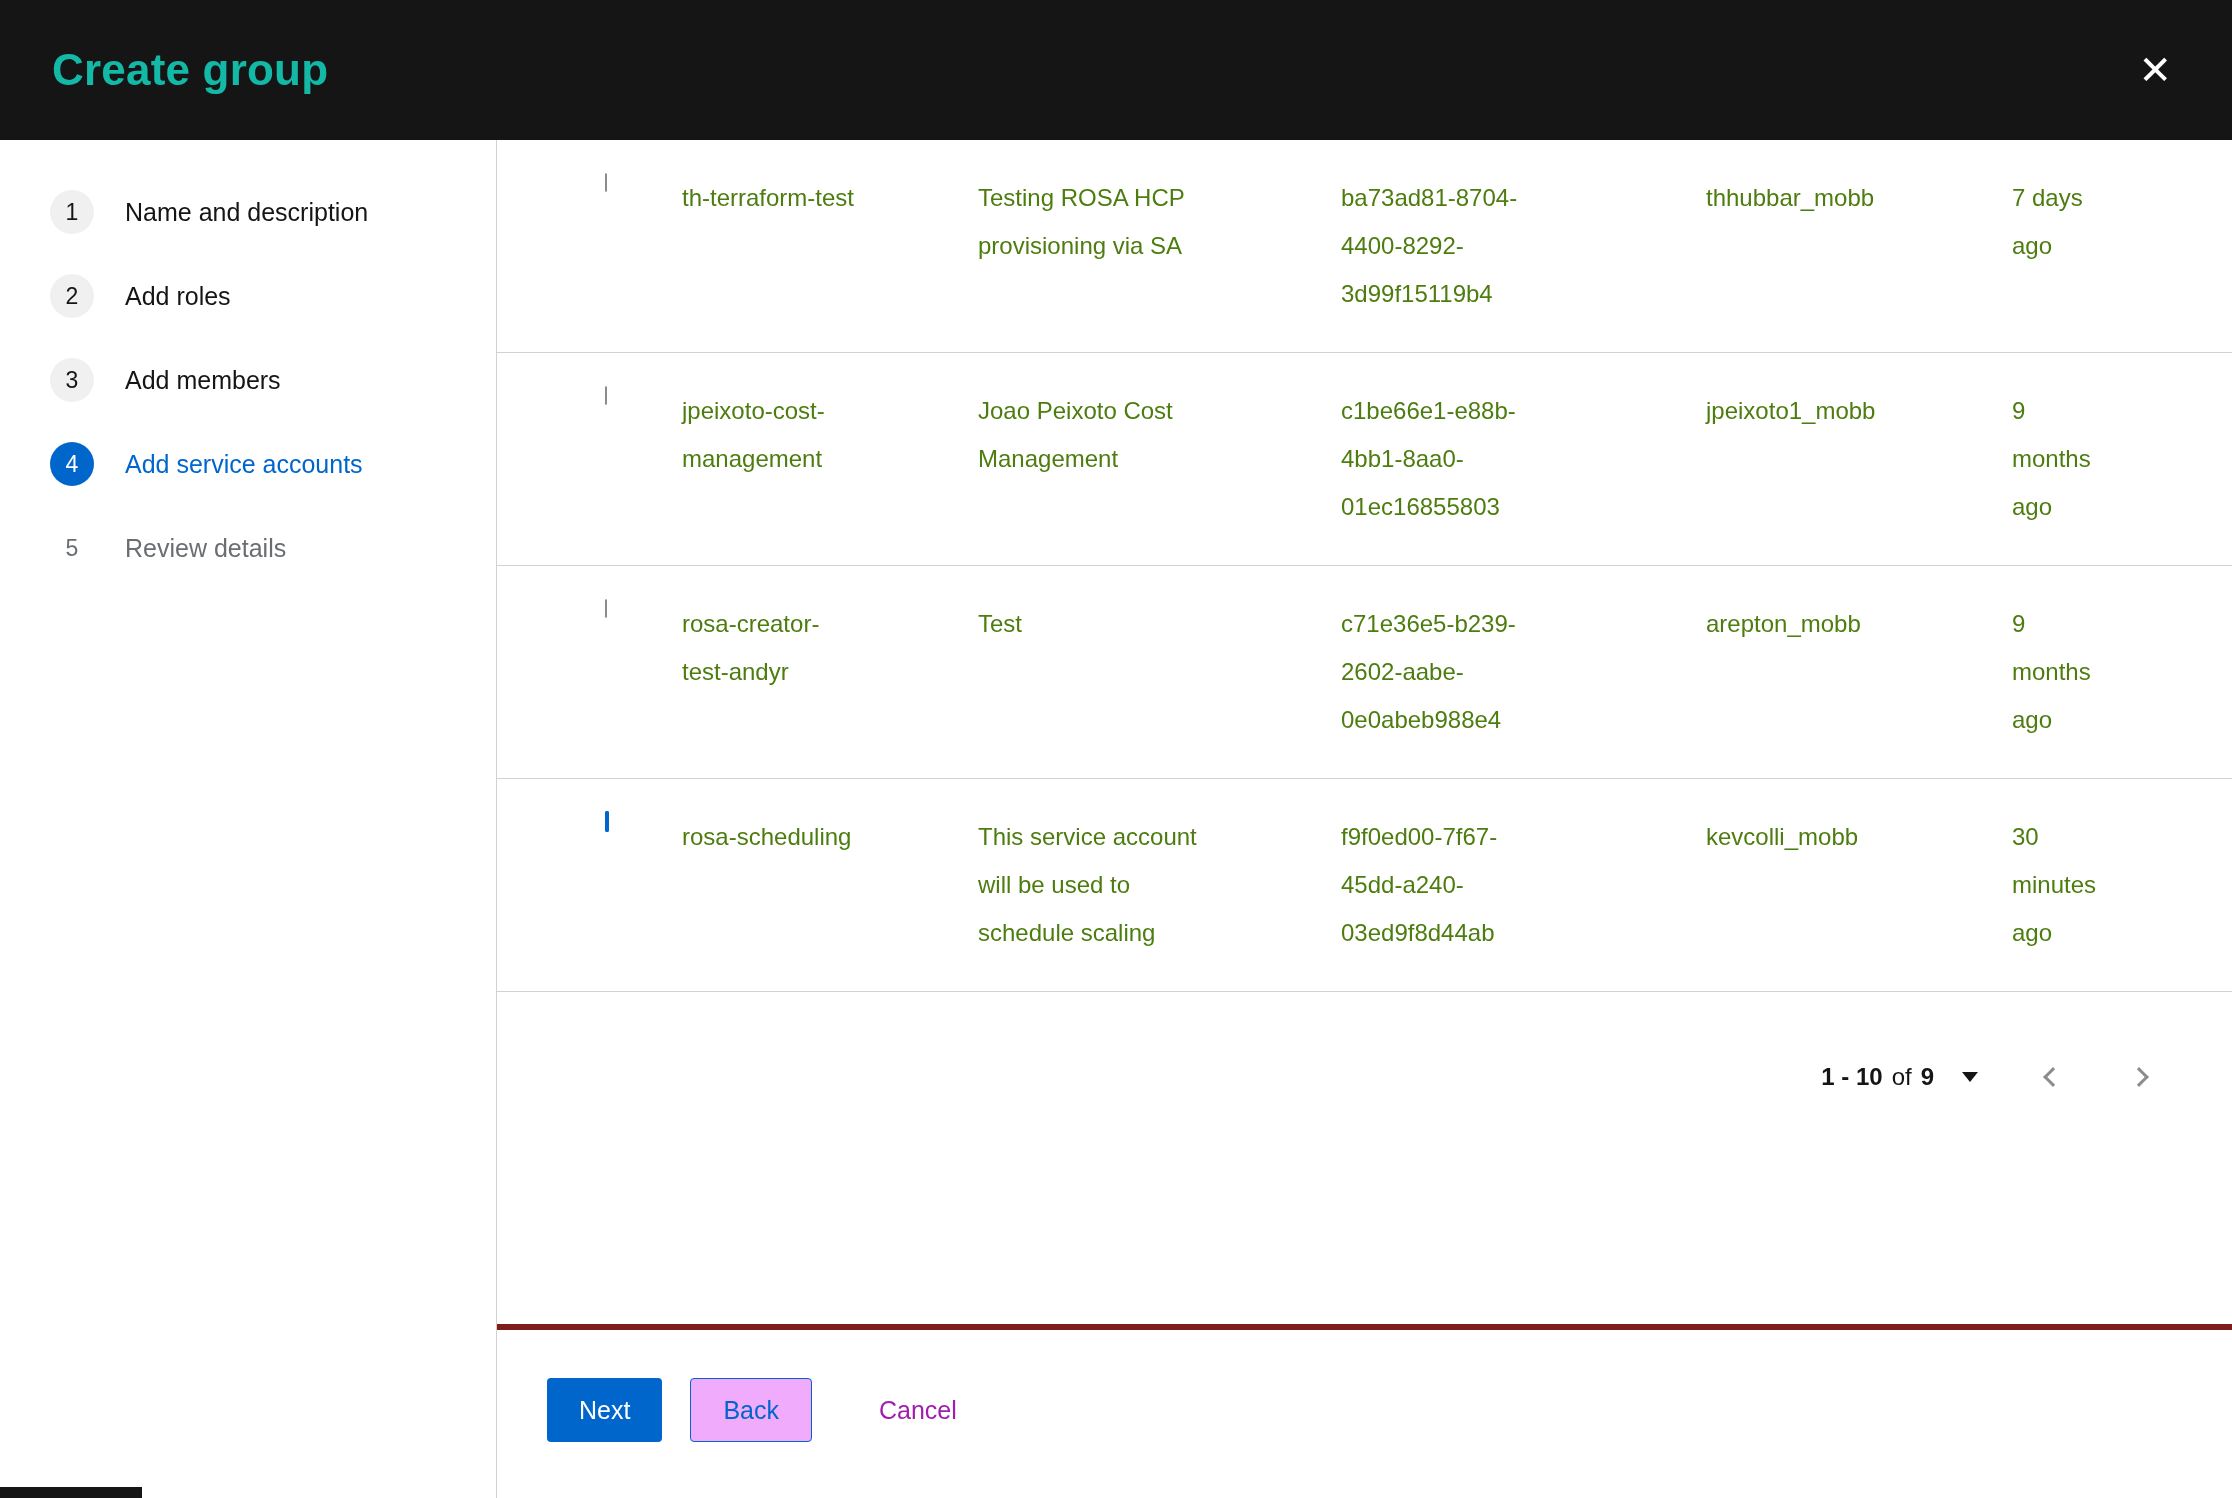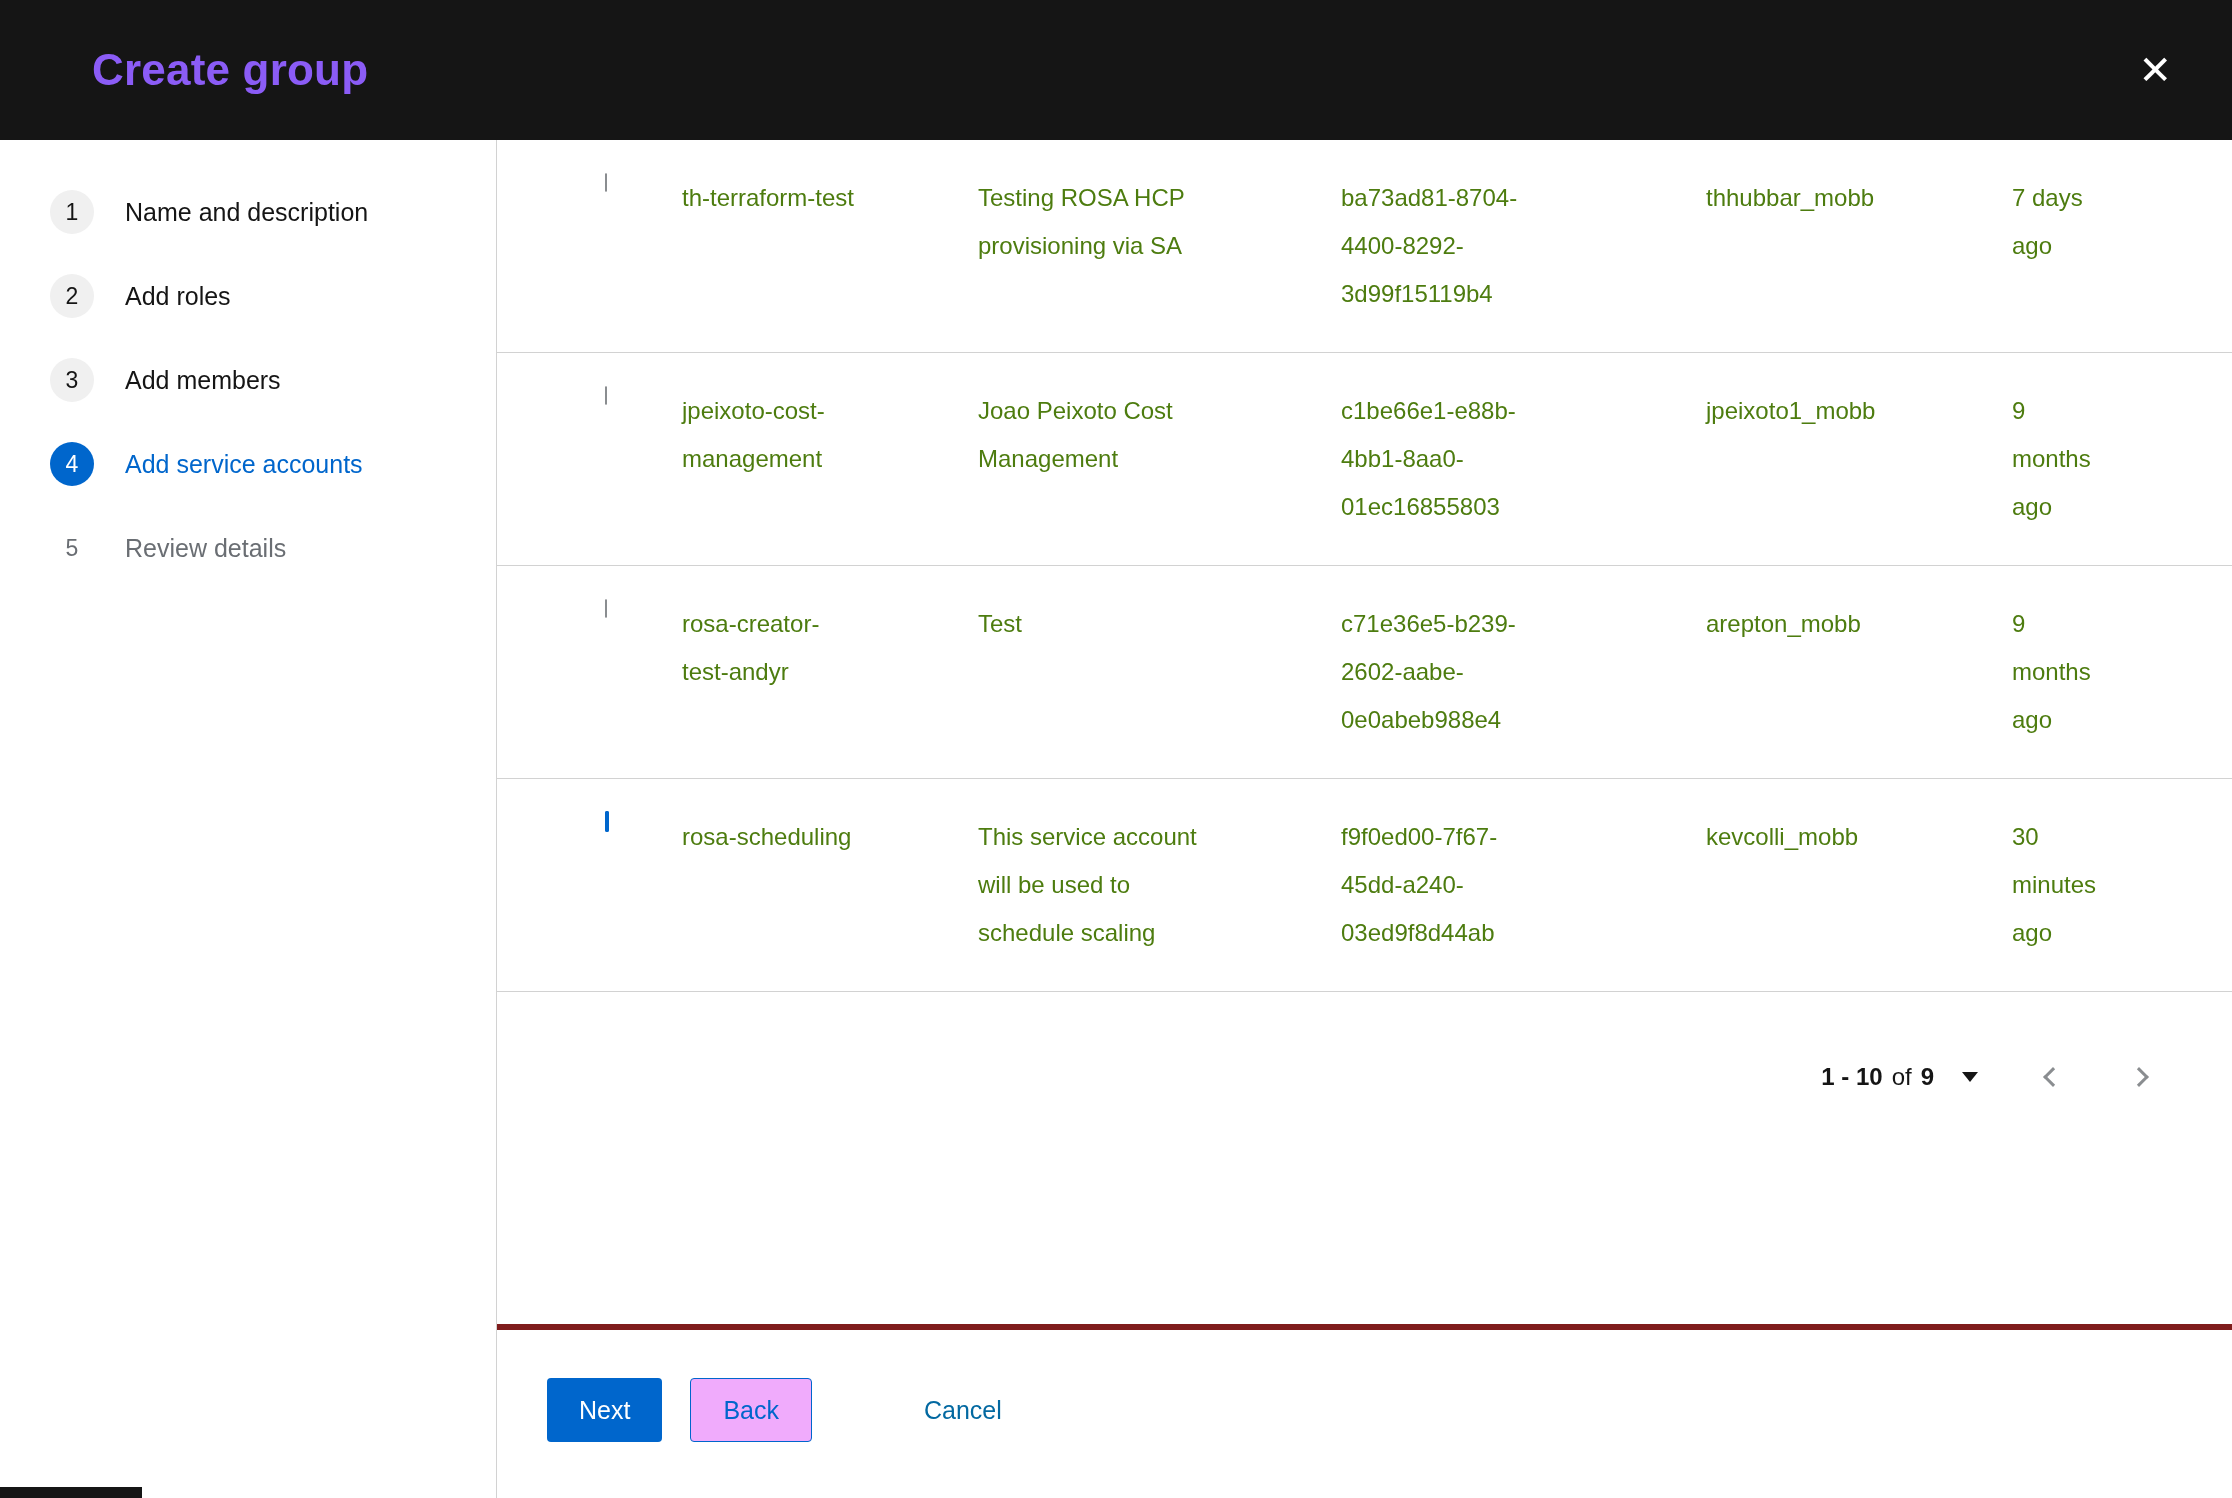--- a/index.html
+++ b/index.html
@@ -3,21 +3,21 @@
 <meta charset="utf-8">
 <style>
   * { margin:0; padding:0; box-sizing:border-box; }
   html,body { width:2232px; height:1498px; background:#ffffff;
     font-family:"Liberation Sans", sans-serif; color:#151515; }
   .screen { position:relative; width:2232px; height:1498px; overflow:hidden; background:#fff; }
 
   
   .modal-header { height:140px; background:#151515; display:flex; align-items:center;
     padding:0 52px; justify-content:space-between; }
-  .modal-title { color:#8b5cf6; font-size:44px; font-weight:700; letter-spacing:0.2px;margin-left:40px; }
+  .modal-title { color:#14b8a6; font-size:44px; font-weight:700; letter-spacing:0.2px; }
   .close-btn { background:none; border:none; cursor:pointer; padding:8px; }
   .close-icon { color:#ffffff; font-size:40px; line-height:1; font-weight:400; }
 
   
   .body-wrap { display:flex; height:1358px; }
   .sidebar { width:497px; min-width:497px; border-right:1px solid #d2d2d2; padding-top:30px; background:#fff; }
   .content { flex:1; display:flex; flex-direction:column; height:1358px; }
 
   
   .step { display:flex; align-items:center; height:84px; padding-left:50px; cursor:pointer; }
@@ -59,21 +59,21 @@
   .chev.left { border-style:solid; border-color:#8a8d90; border-width:0 0 3px 3px; transform:rotate(45deg); }
   .chev.right { border-style:solid; border-color:#8a8d90; border-width:0 3px 3px 0; transform:rotate(-45deg); }
 
   
   .wizard-footer { margin-top:auto; border-top:6px solid #7f1d1d; padding:48px 0 56px 50px;
     display:flex; align-items:center; }
   .btn { font-family:"Liberation Sans", sans-serif; font-size:25px; border-radius:4px;
     padding:0 32px; height:64px; cursor:pointer; display:inline-flex; align-items:center; }
   .btn-primary { background:#0066cc; color:#ffffff; border:none; }
   .btn-secondary { background:#f0abfc; color:#0066cc; border:1.5px solid #0066cc; margin-left:28px; }
-  .btn-link { background:none; border:none; color:#0369a1; margin-left:112px; padding:0; height:64px; }
+  .btn-link { background:none; border:none; color:#a21caf; margin-left:67px; padding:0; height:64px; }
 
   
   .bottom-strip { position:absolute; left:0; bottom:0; width:142px; height:11px; background:#151515; }
 </style>
 </head>
 <body>
 
 <div class="screen">
 
   <header class="modal-header">

